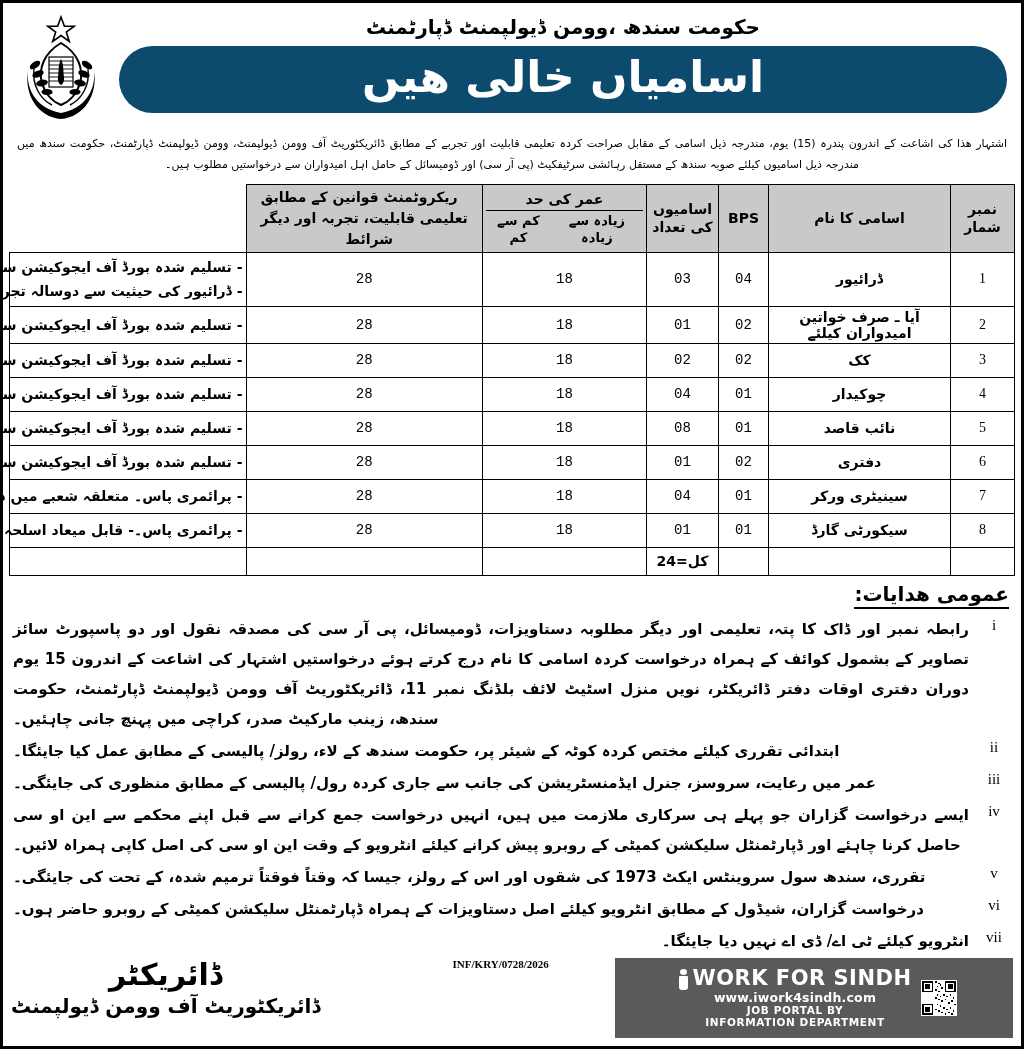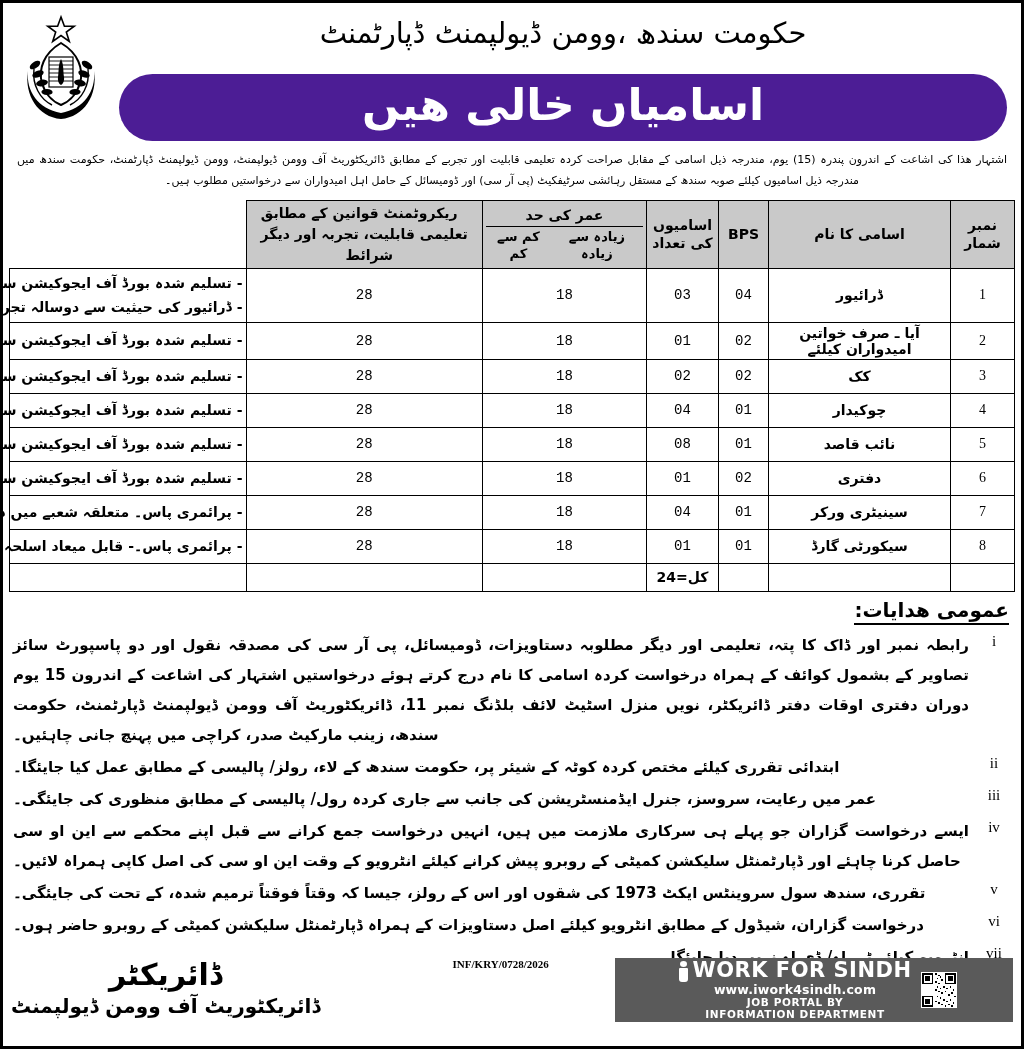--- a/index.html
+++ b/index.html
@@ -37,29 +37,29 @@
     display: flex; align-items: flex-start; justify-content: center;
     padding-top: 2px;
   }
   .emblem { width: 86px; height: 112px; }
   .header-text {
     flex: 1 1 auto;
     text-align: center;
     padding-top: 4px;
   }
   .dept-title {
-    font-size: 29px;
-    font-weight: normal;
+    font-size: 20px;
+    font-weight: bold;
     letter-spacing: 0px;
     line-height: 1.25;
     direction: rtl;
-    margin-bottom: 23px;
+    margin-bottom: 6px;
   }
   .vacancy-banner {
-    background: #4c1d95;
+    background: #0c4a6e;
     color: #fff;
     border-radius: 40px;
     padding: 6px 30px 10px 30px;
     font-size: 44px;
     font-weight: bold;
     letter-spacing: 10px;
     line-height: 1.15;
     direction: rtl;
     display: block;
     margin: 0 4px;
@@ -209,21 +209,21 @@
     font-weight: bold;
     font-size: 11px;
     padding-bottom: 10px;
     padding-left: 6px;
     white-space: nowrap;
   }
   .iwork-banner {
     background: #5a5a5a;
     color: #fff;
     width: 398px;
-    height: 64px;
+    height: 80px;
     display: flex;
     flex-direction: row;
     align-items: center;
     justify-content: center;
     gap: 10px;
     direction: ltr;
     padding-left: 8px;
   }
   .iwork-left { text-align: center; line-height: 1.12; }
   .iwork-top {

